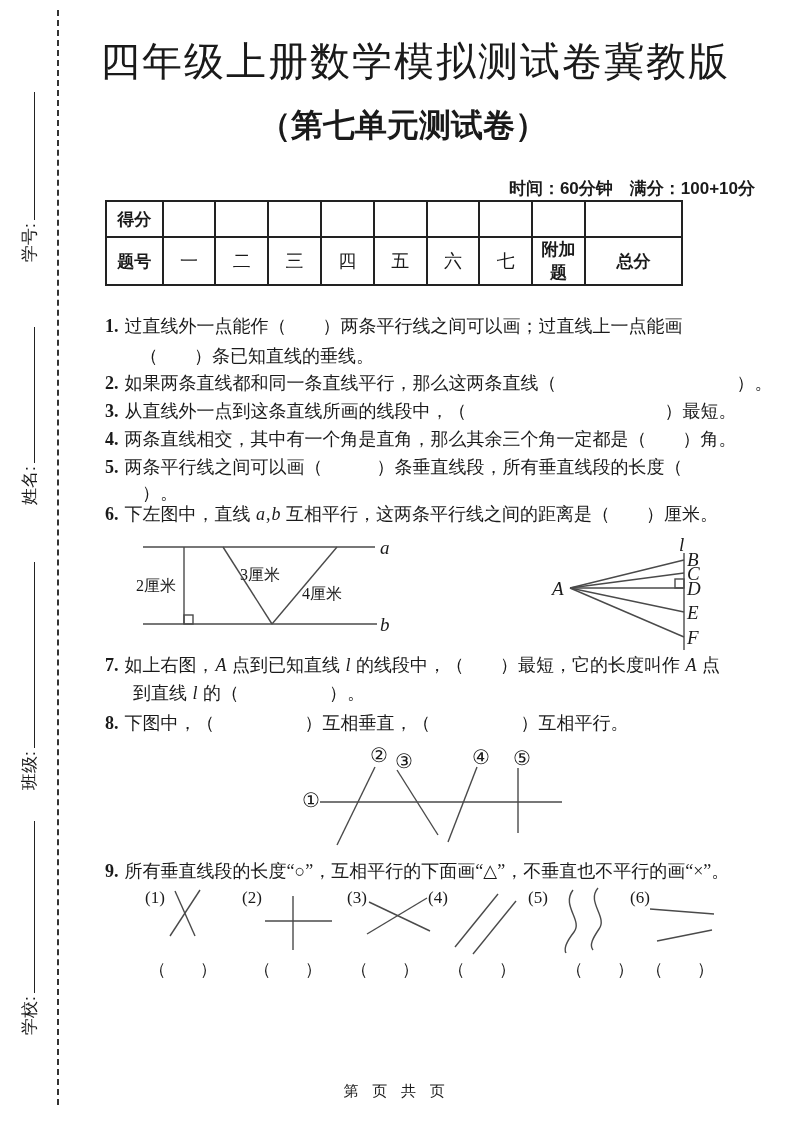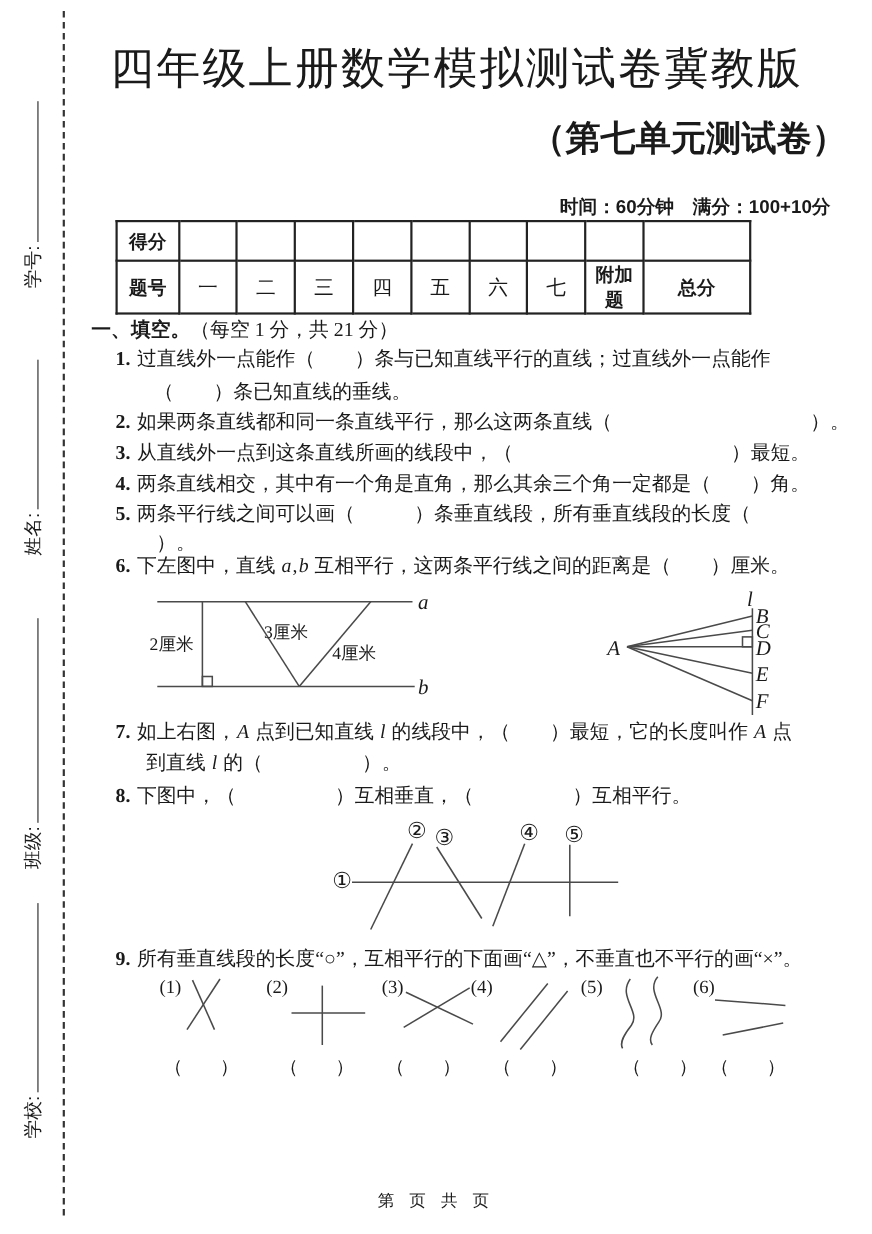--- a/index.html
+++ b/index.html
@@ -1,21 +1,21 @@
 <!DOCTYPE html>
 <html><head>
 <meta charset="utf-8">
 <style>
   html,body{margin:0;padding:0;background:#e8e8e8}
   .page{position:relative;width:793px;height:1122px;background:#ffffff;margin:0 auto;
         font-family:"Liberation Serif","DejaVu Serif",serif;color:#1a1a1a;overflow:hidden}
   .title{position:absolute;left:60px;width:710px;top:34px;text-align:center;
          font-family:"Liberation Sans","DejaVu Sans",sans-serif;font-weight:normal;
          font-size:40px;letter-spacing:2px;white-space:nowrap}
-  .subtitle{position:absolute;left:60px;width:710px;top:104px;text-align:right;
+  .subtitle{position:absolute;left:48px;width:710px;top:104px;text-align:center;
             font-family:"Liberation Sans","DejaVu Sans",sans-serif;font-weight:bold;
             font-size:32px;white-space:nowrap}
   .meta{position:absolute;top:177px;right:38px;font-size:17px;font-weight:700;
         font-family:"Liberation Sans","DejaVu Sans",sans-serif}
   
   .seal-dash{position:absolute;left:57px;top:10px;height:1095px;width:0;border-left:2px dashed #333}
   .seal-item{position:absolute;left:18px;transform:rotate(-90deg);transform-origin:0 0;
              font-family:"Liberation Sans","DejaVu Sans",sans-serif;font-size:17px;white-space:nowrap}
   .seal-line{display:inline-block;border-bottom:1.5px solid #222;height:2px;margin-left:3px}
   
@@ -98,26 +98,23 @@
       <td>四</td>
       <td>五</td>
       <td>六</td>
       <td>七</td>
       <td class="lbl">附加题</td>
       <td class="lbl">总分</td>
     </tr>
   </tbody>
     </table>
 
-  <div class="ln" style="left:83px;top:288px">
-    <span class="bold">一、填空。</span><span>（每空 1 分，共 21 分）</span>
-  </div>
 
   <div class="ln" style="left:105px;top:315px">
-    <span class="qno">1.</span><span>过直线外一点能作（　　）条与已知直线平行的直线；过直线外一点能作</span>
+    <span class="qno">1.</span><span>过直线外一点能作（　　）两条平行线之间可以画；过直线上一点能画</span>
   </div>
   <div class="ln" style="left:140px;top:345px">（　　）条已知直线的垂线。</div>
 
   <div class="ln" style="left:105px;top:372px">
     <span class="qno">2.</span><span>如果两条直线都和同一条直线平行，那么这两条直线（　　　　　　　　　　）。</span>
   </div>
 
   <div class="ln" style="left:105px;top:400px">
     <span class="qno">3.</span><span>从直线外一点到这条直线所画的线段中，（　　　　　　　　　　　）最短。</span>
   </div>

